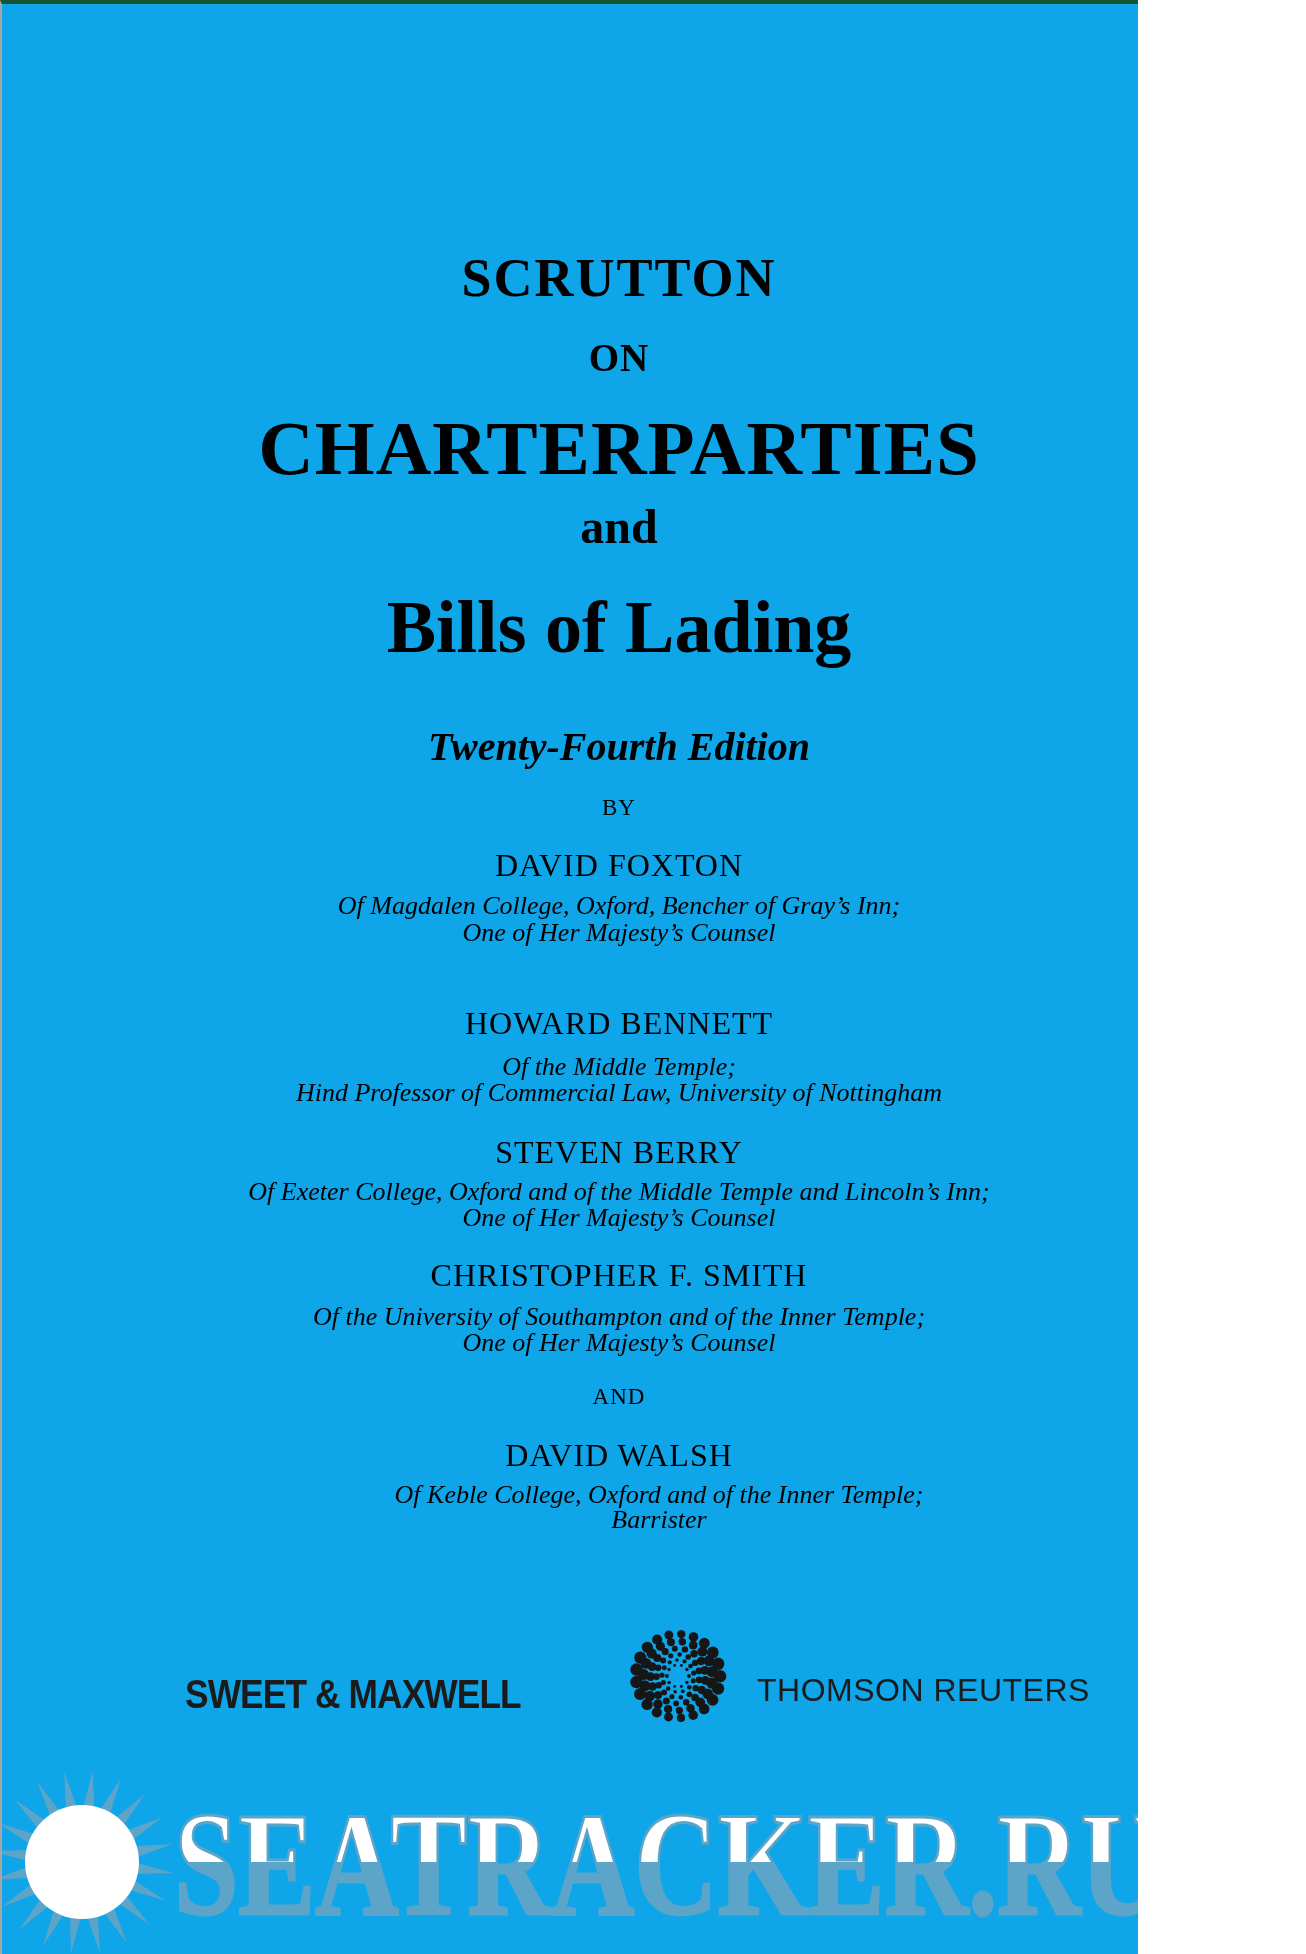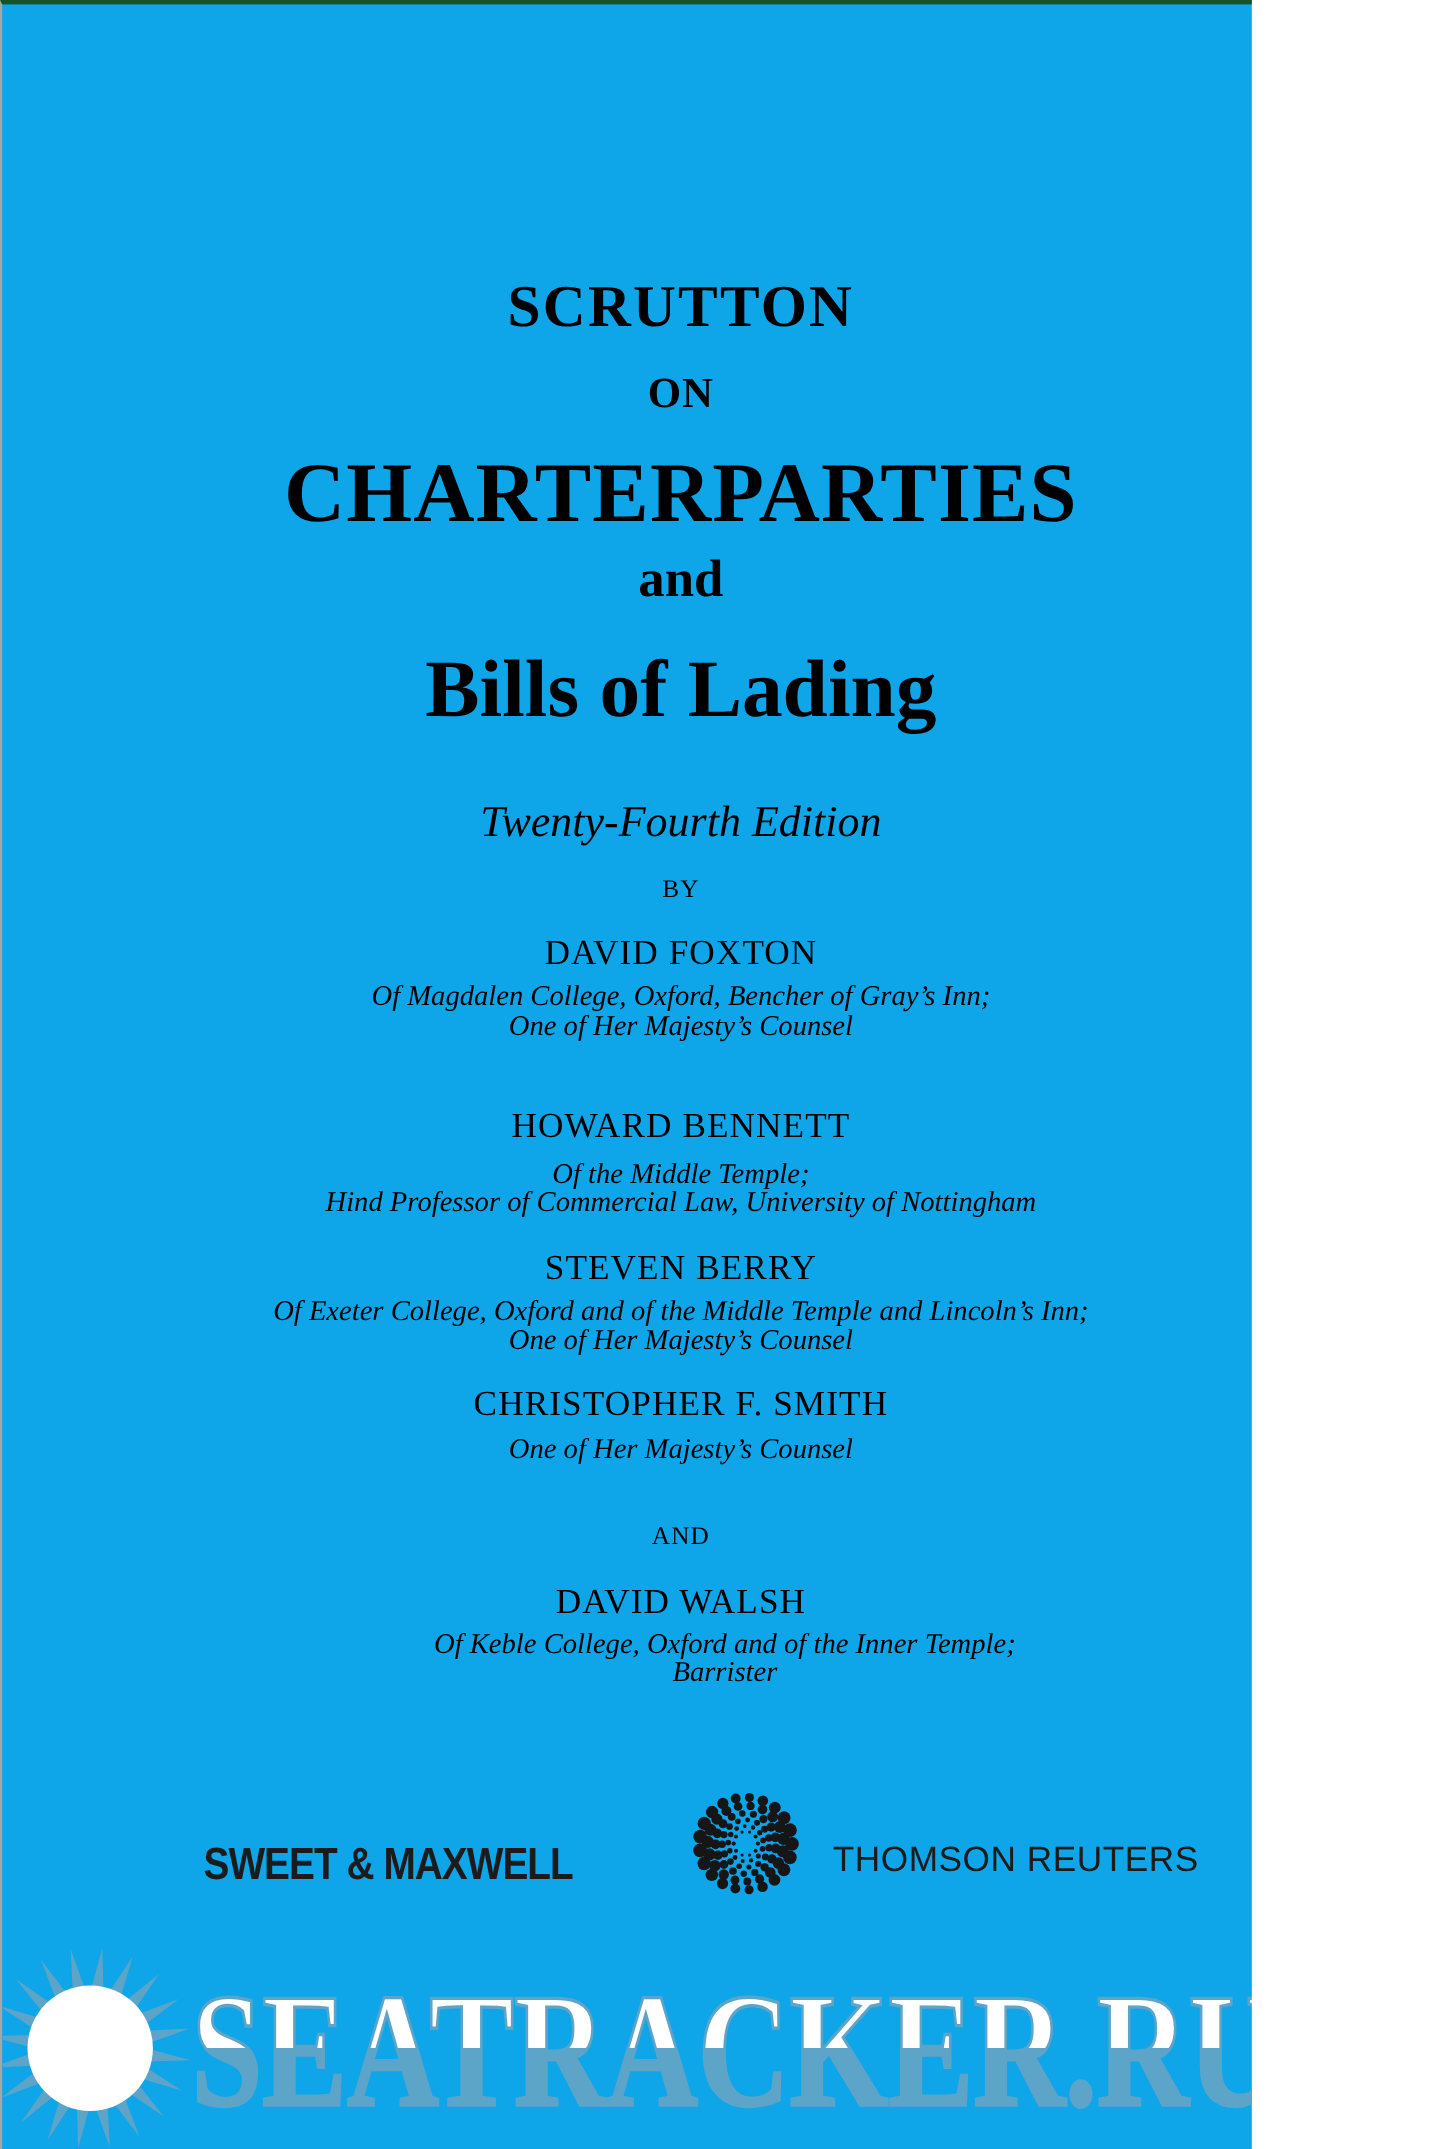--- a/index.html
+++ b/index.html
@@ -21,21 +21,21 @@
     left: 0;
     width: 1234px;
     text-align: center;
     white-space: nowrap;
   }
   #t-scrutton { top: 243px; font-size: 54px; font-weight: bold; letter-spacing: 2px; }
   #t-on        { top: 331px; font-size: 39px; font-weight: bold; letter-spacing: 1px; }
   #t-charter   { top: 400px; font-size: 77px; font-weight: bold; letter-spacing: 1px; }
   #t-and       { top: 495px; font-size: 48px; font-weight: bold; }
   #t-bills     { top: 581px; font-size: 74px; font-weight: bold; }
-  #t-edition   { top: 719px; font-size: 40px; font-style: italic; }
+  #t-edition   { top: 719px; font-size: 40px; font-style: italic; font-weight: bold; }
   #t-by        { top: 791px; font-size: 23px; letter-spacing: 1px; }
   #t-andlabel  { top: 1380px; font-size: 23px; letter-spacing: 1px; }
   .author-name { font-size: 32px; letter-spacing: 1px; }
   #a0-name { top: 843px; }
   #a1-name { top: 1001px; }
   #a2-name { top: 1130px; }
   #a3-name { top: 1253px; }
   #a4-name { top: 1433px; }
   .affil { font-style: italic; font-size: 26px; line-height: 26px; }
   #a0-affil { top: 888px; line-height: 27px; }
@@ -94,20 +94,21 @@
   </div>
 
   <div id="a2-name" class="line author-name">STEVEN BERRY</div>
   <div id="a2-affil" class="line affil">
     <div>Of Exeter College, Oxford and of the Middle Temple and Lincoln’s Inn;</div>
     <div>One of Her Majesty’s Counsel</div>
   </div>
 
   <div id="a3-name" class="line author-name">CHRISTOPHER F. SMITH</div>
   <div id="a3-affil" class="line affil">
+    <div>Of the University of Southampton and of the Inner Temple;</div>
     <div>One of Her Majesty’s Counsel</div>
   </div>
 
   <div id="t-andlabel" class="line">AND</div>
 
   <div id="a4-name" class="line author-name">DAVID WALSH</div>
   <div id="a4-affil" class="line affil">
     <div>Of Keble College, Oxford and of the Inner Temple;</div>
     <div>Barrister</div>
   </div>

